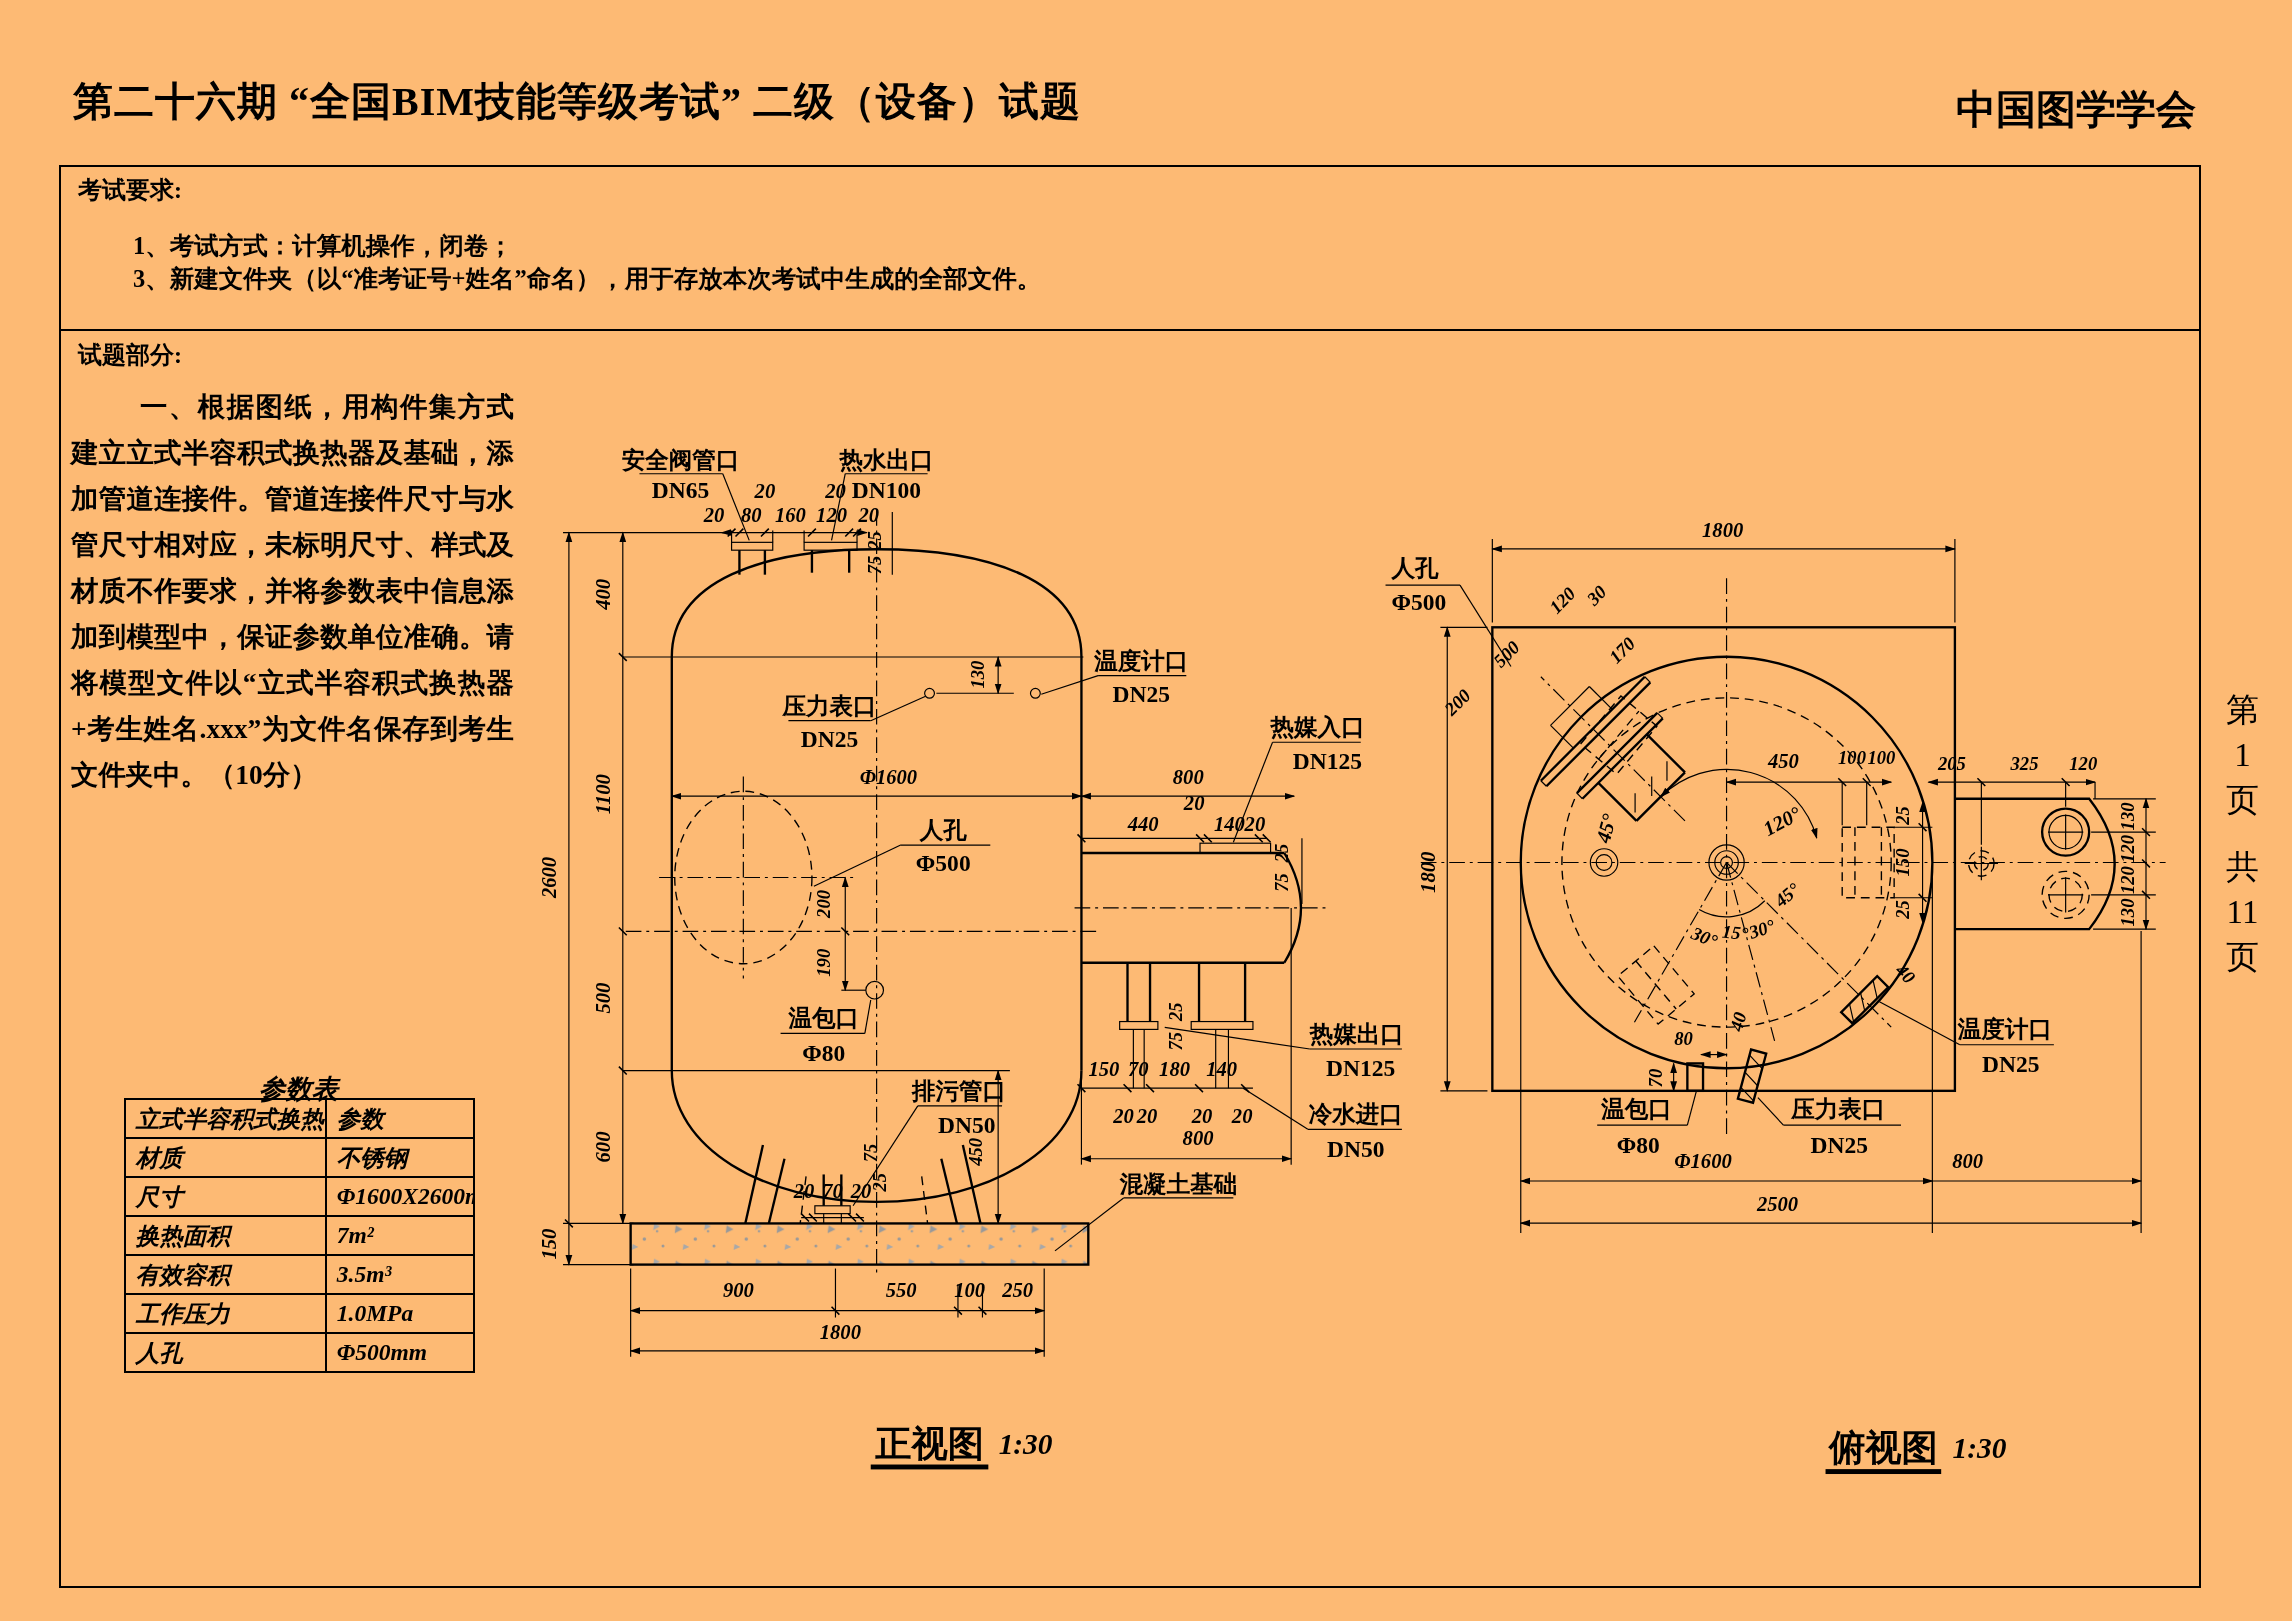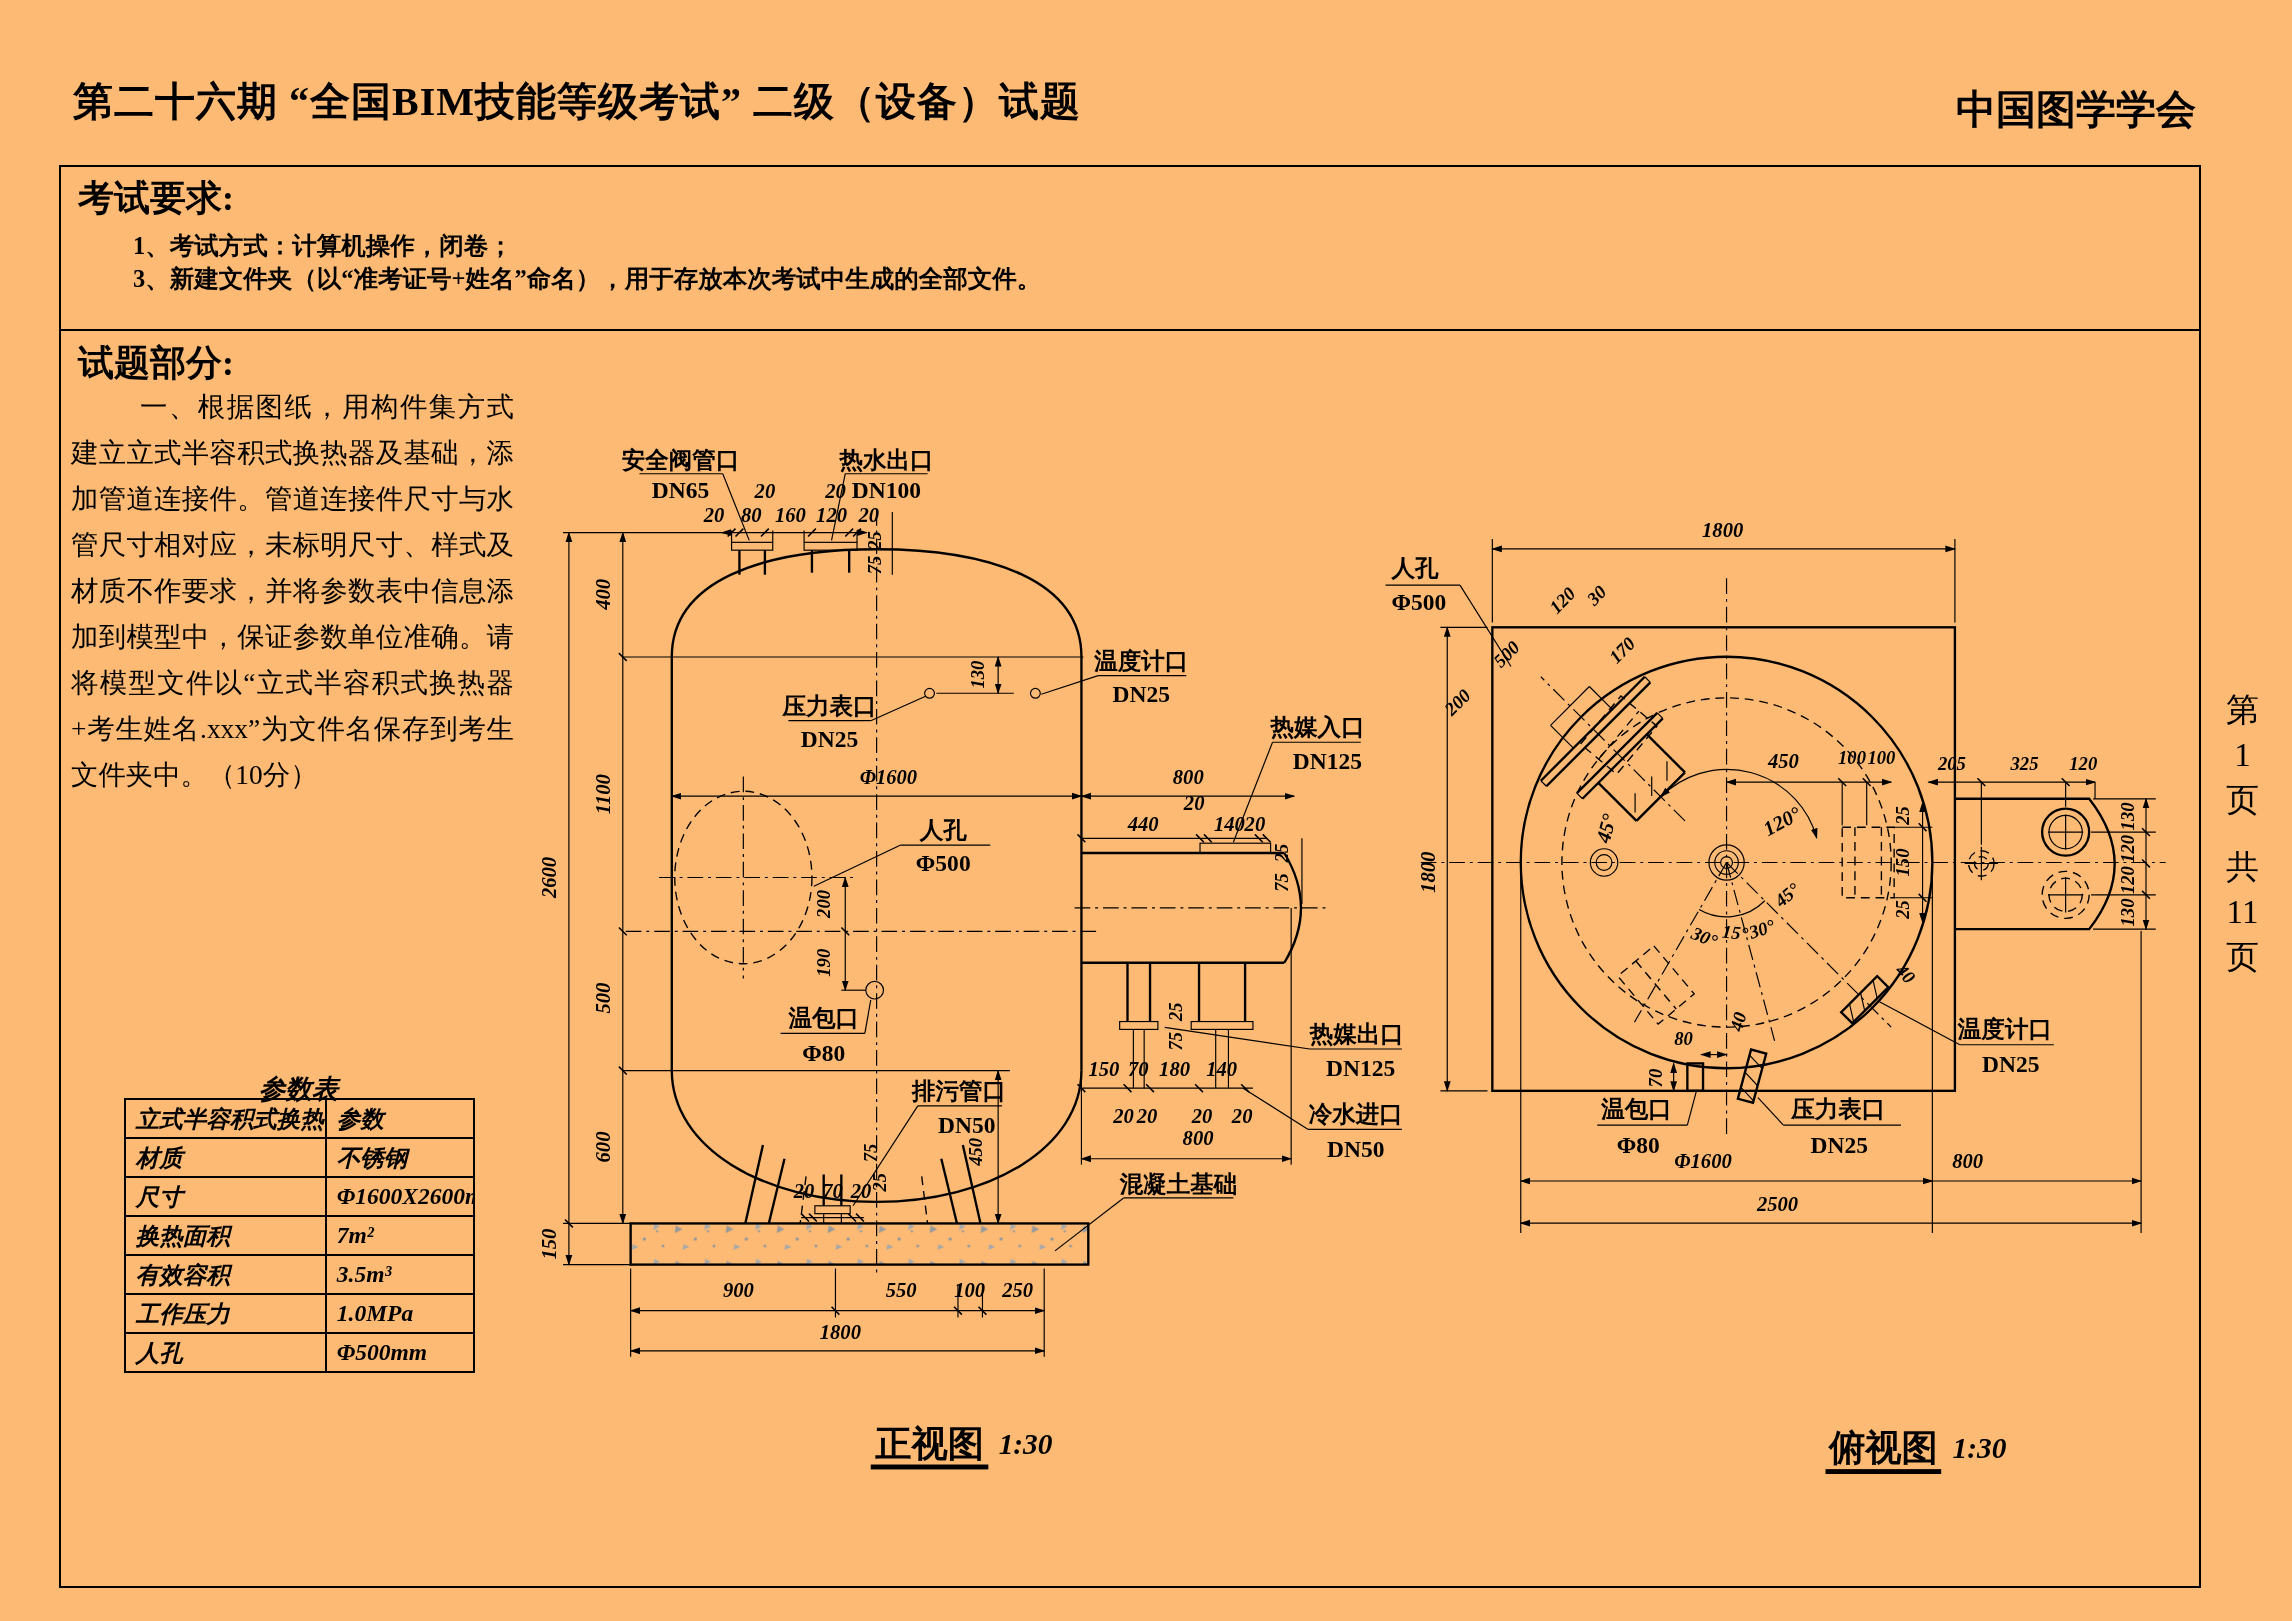--- a/index.html
+++ b/index.html
@@ -2,23 +2,23 @@
 <html><head>
 <meta charset="utf-8">
 <style>
   html,body{margin:0;padding:0;background:#e8e8e8;}
   .sheet{position:relative;width:2293px;height:1621px;background:#fdba74;
          font-family:"Liberation Serif",serif;color:#000;overflow:hidden;}
   .abs{position:absolute;}
   .ttl{font-size:40px;font-weight:bold;letter-spacing:1px;}
   .org{font-size:40px;font-weight:bold;}
   .box{border:2.9px solid #000;}
-  .h1{font-size:36px;font-weight:bold;}
+  .h1{font-size:24px;font-weight:bold;}
   .req-items{font-size:24.5px;line-height:33px;font-weight:bold;}
-  .qbody{font-size:27.4px;line-height:46px;text-align:justify;text-indent:69px;font-weight:normal;width:443px;}
+  .qbody{font-size:27.4px;line-height:46px;text-align:justify;text-indent:69px;font-weight:bold;width:443px;}
   .ptitle{width:349px;text-align:center;font-size:26.5px;font-weight:bold;font-style:italic;}
   table.pt{border-collapse:collapse;width:349px;table-layout:fixed;}
   table.pt td{border:2px solid #000;height:37px;font-size:23.5px;font-style:italic;
               font-weight:bold;padding:0 0 0 9.8px;white-space:nowrap;overflow:hidden;}
   .pagecol{display:flex;flex-direction:column;align-items:center;font-size:33px;line-height:45px;}
   .pagecol .gap{margin-top:21.6px;}
   svg text{fill:#000;}
   .dim{font:italic bold 21px "Liberation Serif",serif;}
   .dimS{font:italic bold 19px "Liberation Serif",serif;}
   .lbl{font:bold 24px "Liberation Serif",serif;}

